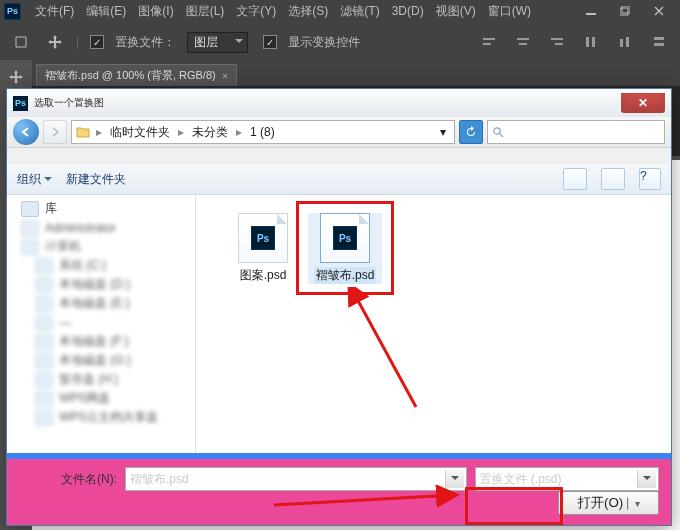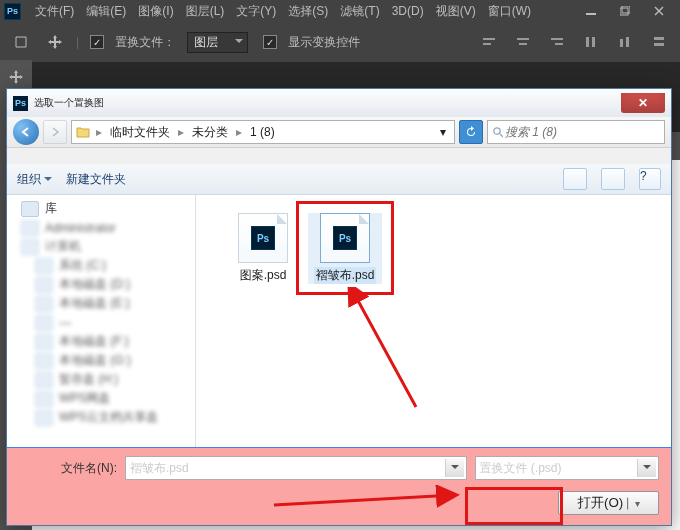--- a/index.html
+++ b/index.html
@@ -52,21 +52,21 @@
 .thumb{width:48px;height:48px;border:1px solid #c9d6e0;background:linear-gradient(#fff,#f5f9fc);position:relative;display:flex;align-items:center;justify-content:center;}
 .thumb:before{content:"";position:absolute;right:0;top:0;width:0;height:0;border-top:10px solid #fff;border-left:10px solid #d0dce5;}
 .psd-badge{width:22px;height:22px;background:#001d33;color:#7fccff;font-size:10px;font-weight:bold;display:flex;align-items:center;justify-content:center;border:1px solid #063455;}
 .file .lbl{font-size:12px;color:#222;text-align:center;}
 .file.sel{background:rgba(180,210,240,.35);}
 .file.sel .thumb{border-color:#7aaad6;}
 .file.sel .lbl{background:#cfe5f8;padding:0 2px;}
 
 .callout{position:absolute;border:3px solid #e01515;pointer-events:none;}
 .arrow{position:absolute;pointer-events:none;}
-.bottombar{border-top:1px solid #3b82f6;padding:8px 12px 10px;background:#fca5a5;display:flex;flex-direction:column;gap:11px;}
+.bottombar{border-top:6px solid #3b82f6;padding:8px 12px 10px;background:#ec4899;display:flex;flex-direction:column;gap:0;}
 .row{display:flex;align-items:center;gap:8px;}
 .lblr{color:#333;min-width:98px;text-align:right;}
 .combo{flex:1;height:22px;border:1px solid #abadb3;background:#fff;display:flex;align-items:center;padding:0 4px;position:relative;}
 .combo:after{content:"";position:absolute;right:2px;top:2px;width:18px;height:18px;background:linear-gradient(#f7f7f7,#dedede);border-left:1px solid #cfcfcf;}
 .combo .chev{position:absolute;right:7px;top:8px;border:4px solid transparent;border-top-color:#555;z-index:1;}
 .btn{height:24px;padding:0 18px;border:1px solid #959595;background:linear-gradient(#fcfcfc,#e5e5e5);color:#222;border-radius:2px;display:flex;align-items:center;}
 </style>
 </head>
 <body>
 
@@ -148,20 +148,31 @@
           <rect x="8" y="2" width="3" height="10" fill="#999"></rect>
         </svg>
       </div>
     <div class="tool">
         <svg width="14" height="14">
           <rect x="2" y="2" width="10" height="3" fill="#999"></rect>
           <rect x="2" y="8" width="10" height="3" fill="#999"></rect>
         </svg>
       </div>
   </div>
+  <div class="ps-doctab">
+    <div class="tool" style="width:22px;height:20px">
+        <svg width="10" height="10">
+          <path d="M3 2l5 3-5 3z" fill="#bbb"></path>
+        </svg>
+      </div>
+    <div class="tab">
+      <span>褶皱布.psd @ 100% (背景, RGB/8)</span>
+      <span class="x">×</span>
+    </div>
+  </div>
   <div class="ps-canvas"></div>
 </div>
 <div class="left-strip">
   <div class="tool">
       <svg width="16" height="16">
         <path d="M8 1l2 3h-1v3h3v-1l3 2-3 2v-1h-3v3h1l-2 3-2-3h1v-3H4v1L1 8l3-2v1h3V4H6z" fill="#bbb"></path>
       </svg>
     </div>
 </div>
 
@@ -200,21 +211,20 @@
     <div class="navbtn" style="background:#3e8fd3;border-color:#2e6ea8">
         <svg width="12" height="12">
           <path d="M6 2a4 4 0 1 0 4 4h-1A3 3 0 1 1 6 3v2l3-2.5L6 0z" fill="#fff"></path>
         </svg>
       </div>
     <div class="searchbox">
       <svg width="12" height="12">
           <circle cx="5" cy="5" r="3.2" fill="none" stroke="#9ab" stroke-width="1.3"></circle>
           <path d="M8 8l3 3" stroke="#9ab" stroke-width="1.3"></path>
         </svg>
-      <input placeholder="搜索 1 (8)" style="">
     </div>
   </div>
   <div class="toolbar">
     <span class="tlink">
         <span>组织</span>
         <span class="dn"></span>
       </span>
     <span class="tlink">新建文件夹</span>
     <span style="flex:1"></span>
     <div class="tb-ico"></div>

